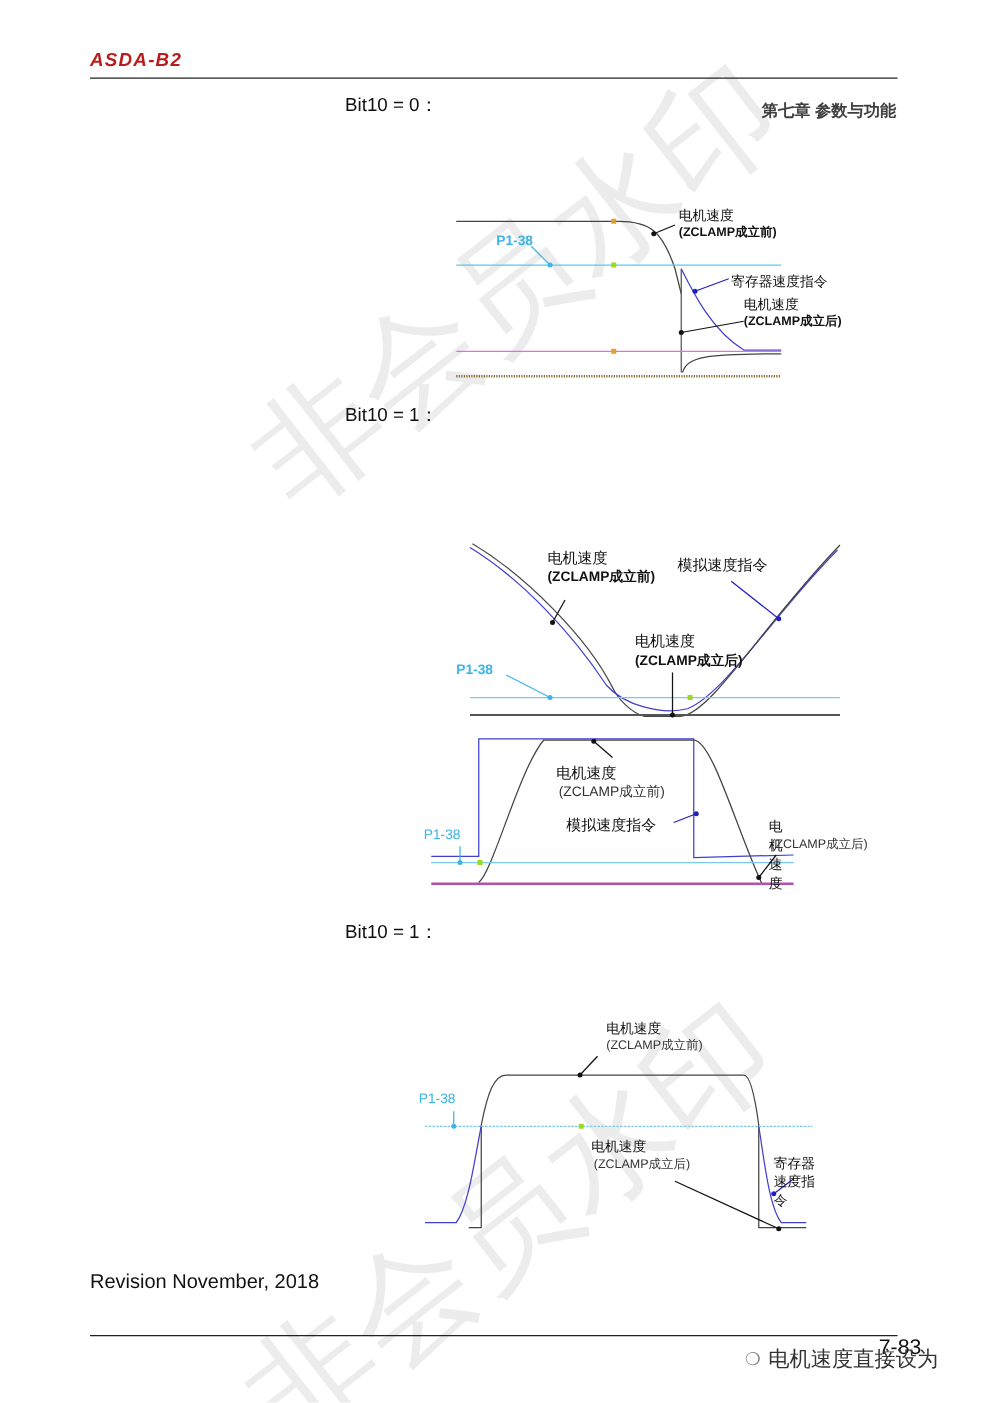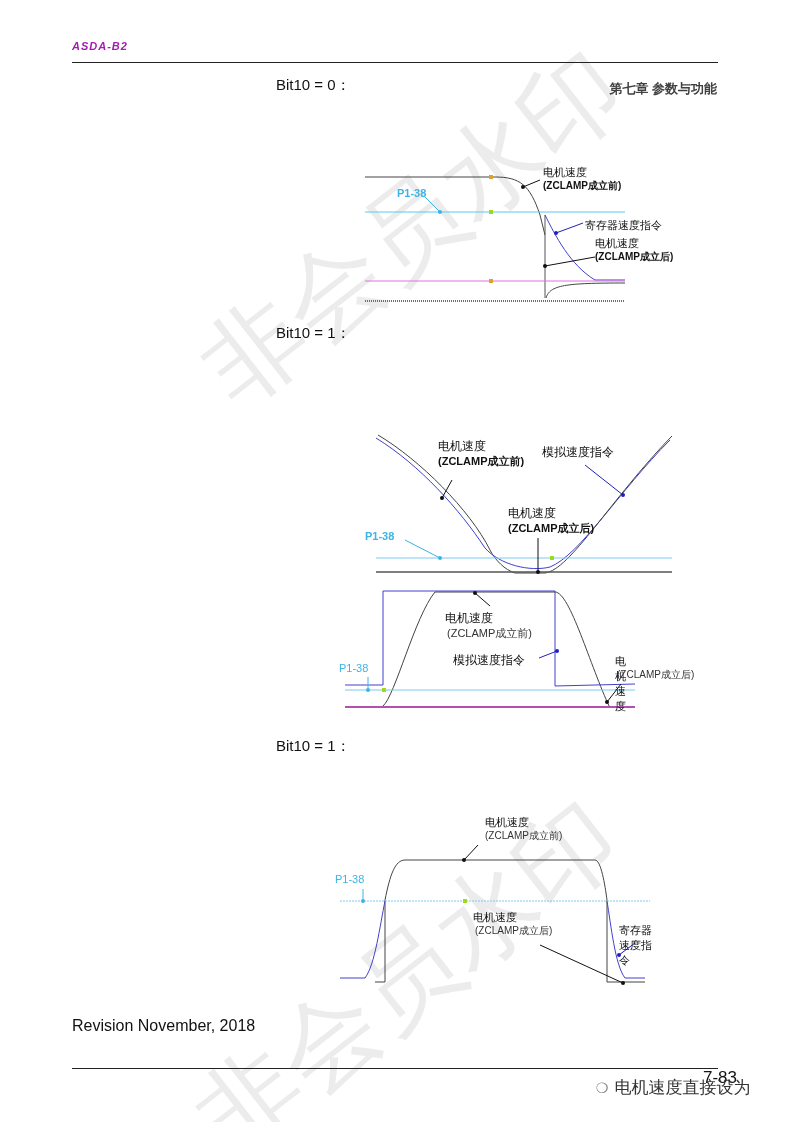--- a/index.html
+++ b/index.html
@@ -1,17 +1,17 @@
 <!DOCTYPE html>
 <html><head>
 <meta charset="utf-8">
 <style>
   html,body{margin:0;padding:0;background:#fff;}
   body{width:793px;height:1122px;position:relative;overflow:hidden;font-family:"Liberation Sans","DejaVu Sans",sans-serif;color:#111;}
-  .hdr-logo{position:absolute;left:72px;top:40px;font-family:"Liberation Sans",sans-serif;font-weight:bold;font-style:italic;font-size:11px;letter-spacing:1px;color:#a21caf;}
+  .hdr-logo{position:absolute;left:72px;top:40px;font-family:"Liberation Sans",sans-serif;font-weight:bold;font-style:italic;font-size:15px;letter-spacing:1px;color:#b91c1c;}
   .hdr-chapter{position:absolute;right:76px;top:40px;font-weight:bold;font-size:13px;color:#404040;margin-top:40px;}
   .hdr-rule{position:absolute;left:72px;right:75px;top:62px;border-top:1.5px solid #222;}
   .ftr-rule{position:absolute;left:72px;right:75px;top:1068px;border-top:1px solid #222;}
   .ftr-rev{position:absolute;left:72px;top:1017px;font-size:16px;}
   .ftr-page{position:absolute;left:703px;top:1068px;font-size:17px;}
   .ftr-brand{position:absolute;left:596px;top:1076px;font-size:17px;color:#333;display:flex;align-items:center;gap:6px;}
   .para{position:absolute;left:276px;width:450px;font-size:15px;line-height:26.5px;}
   .para .lbl{position:absolute;left:0;top:0;white-space:nowrap;}
   .para .body{margin-left:76px;}
   .fig{position:absolute;}

